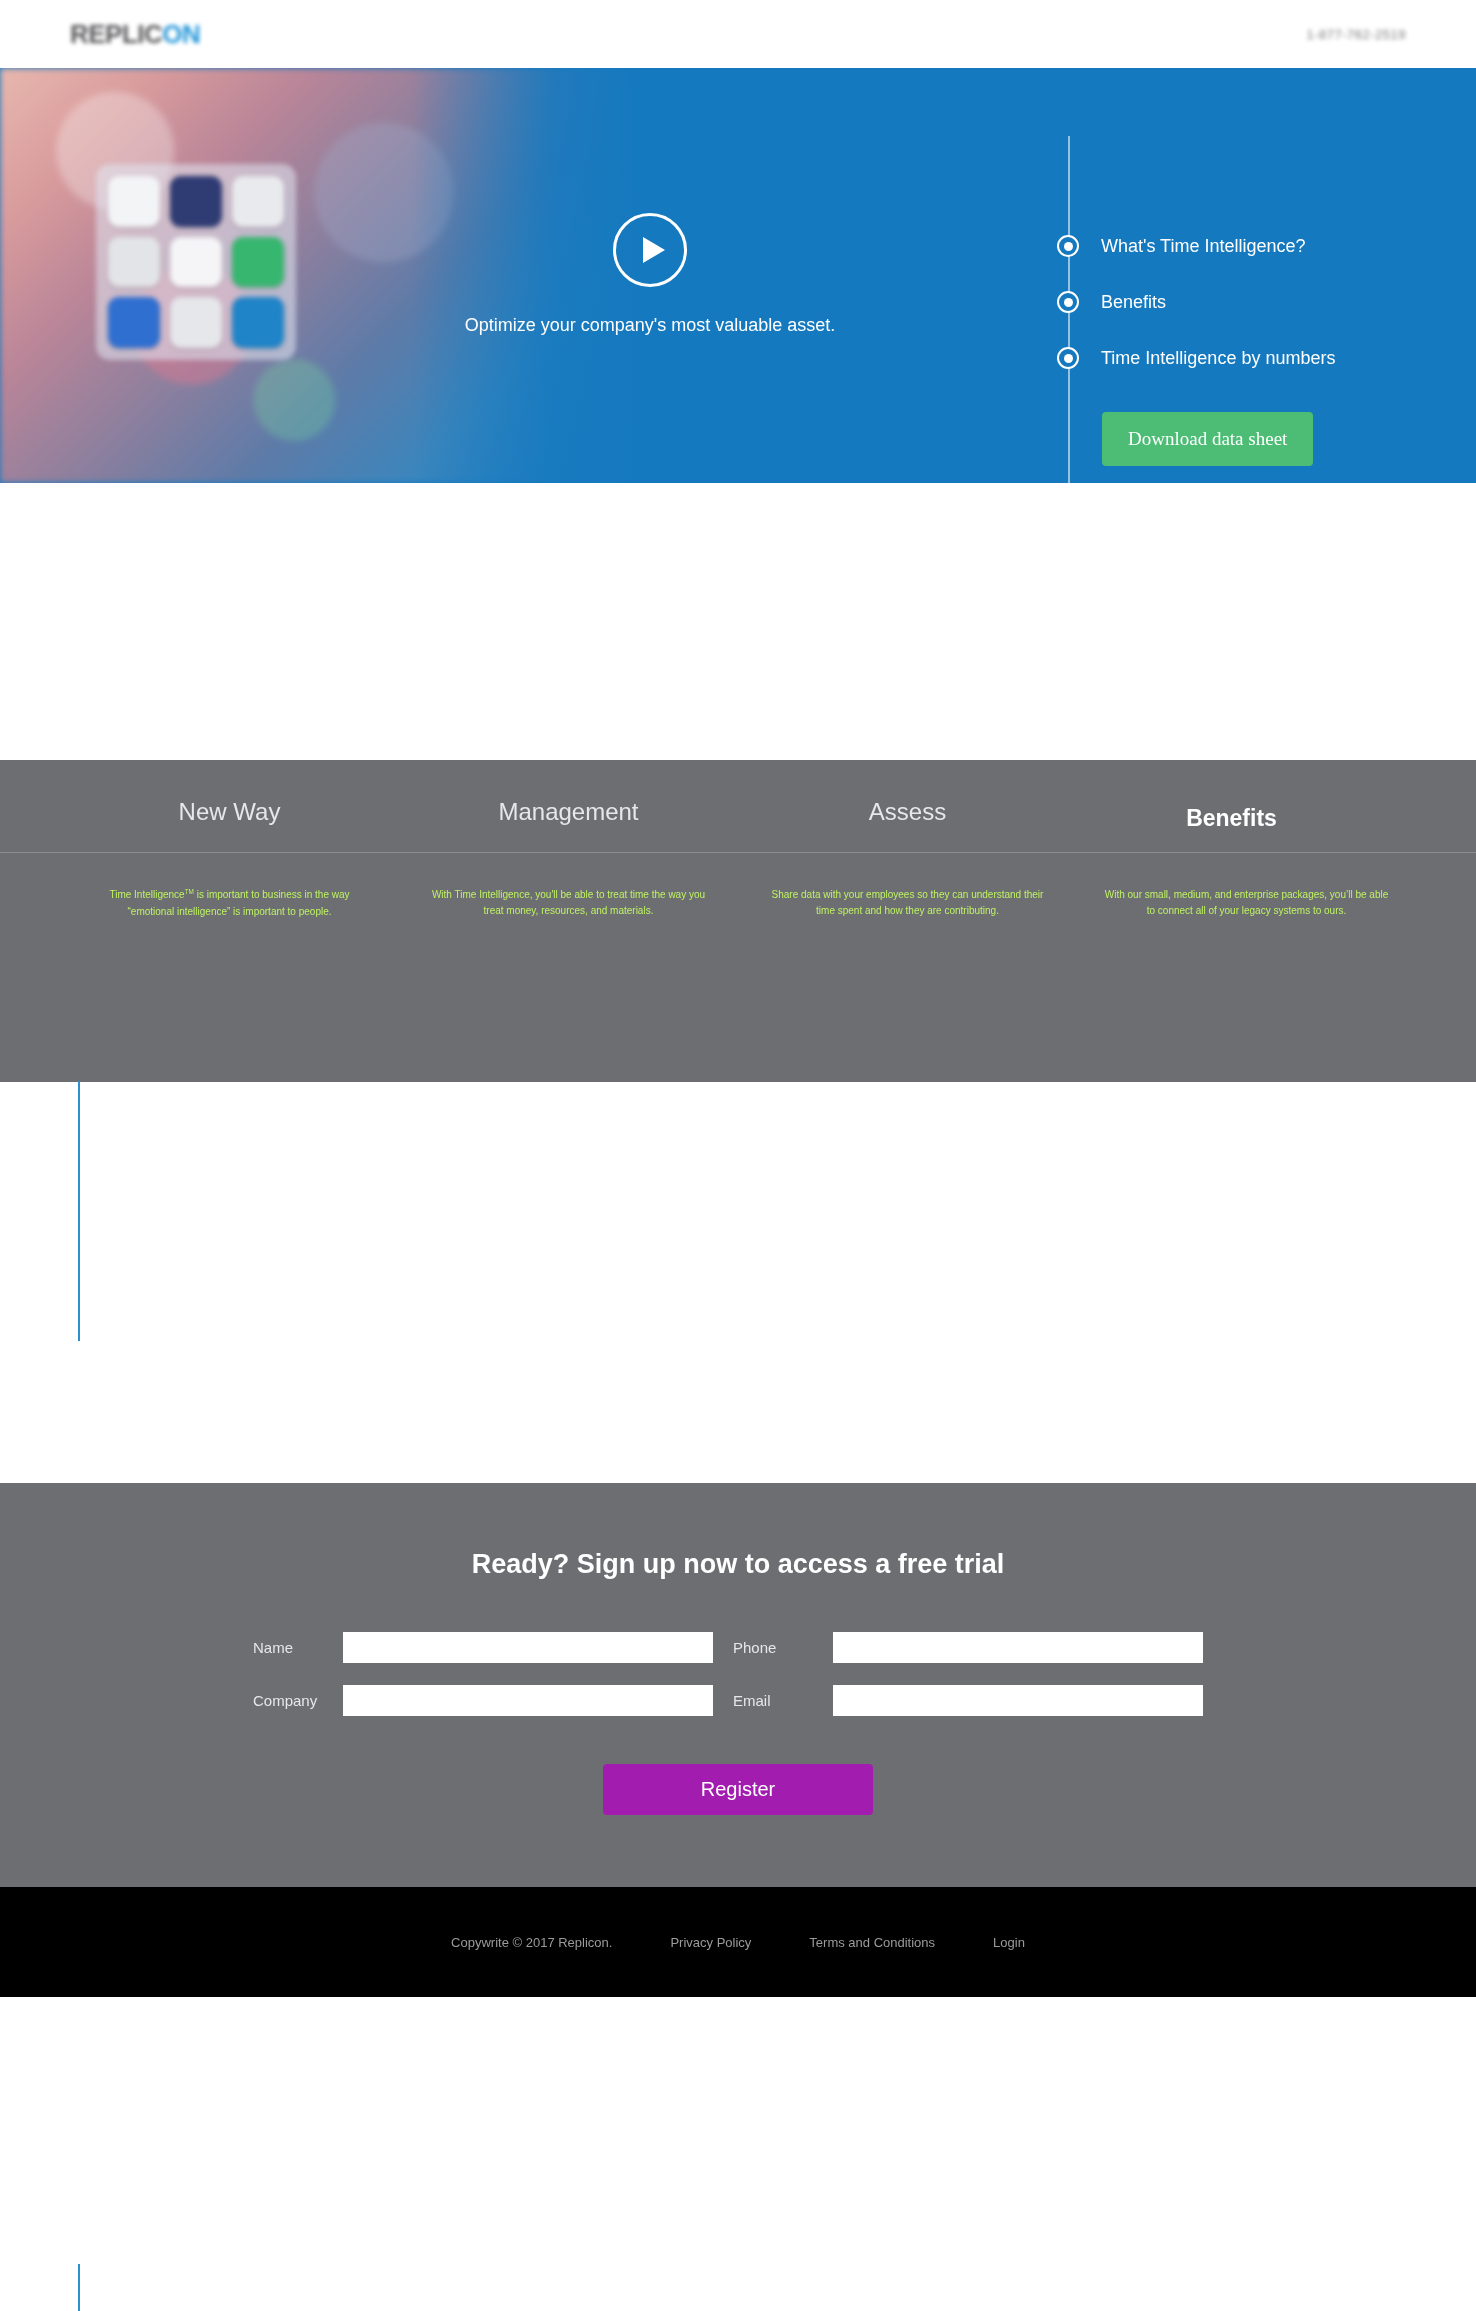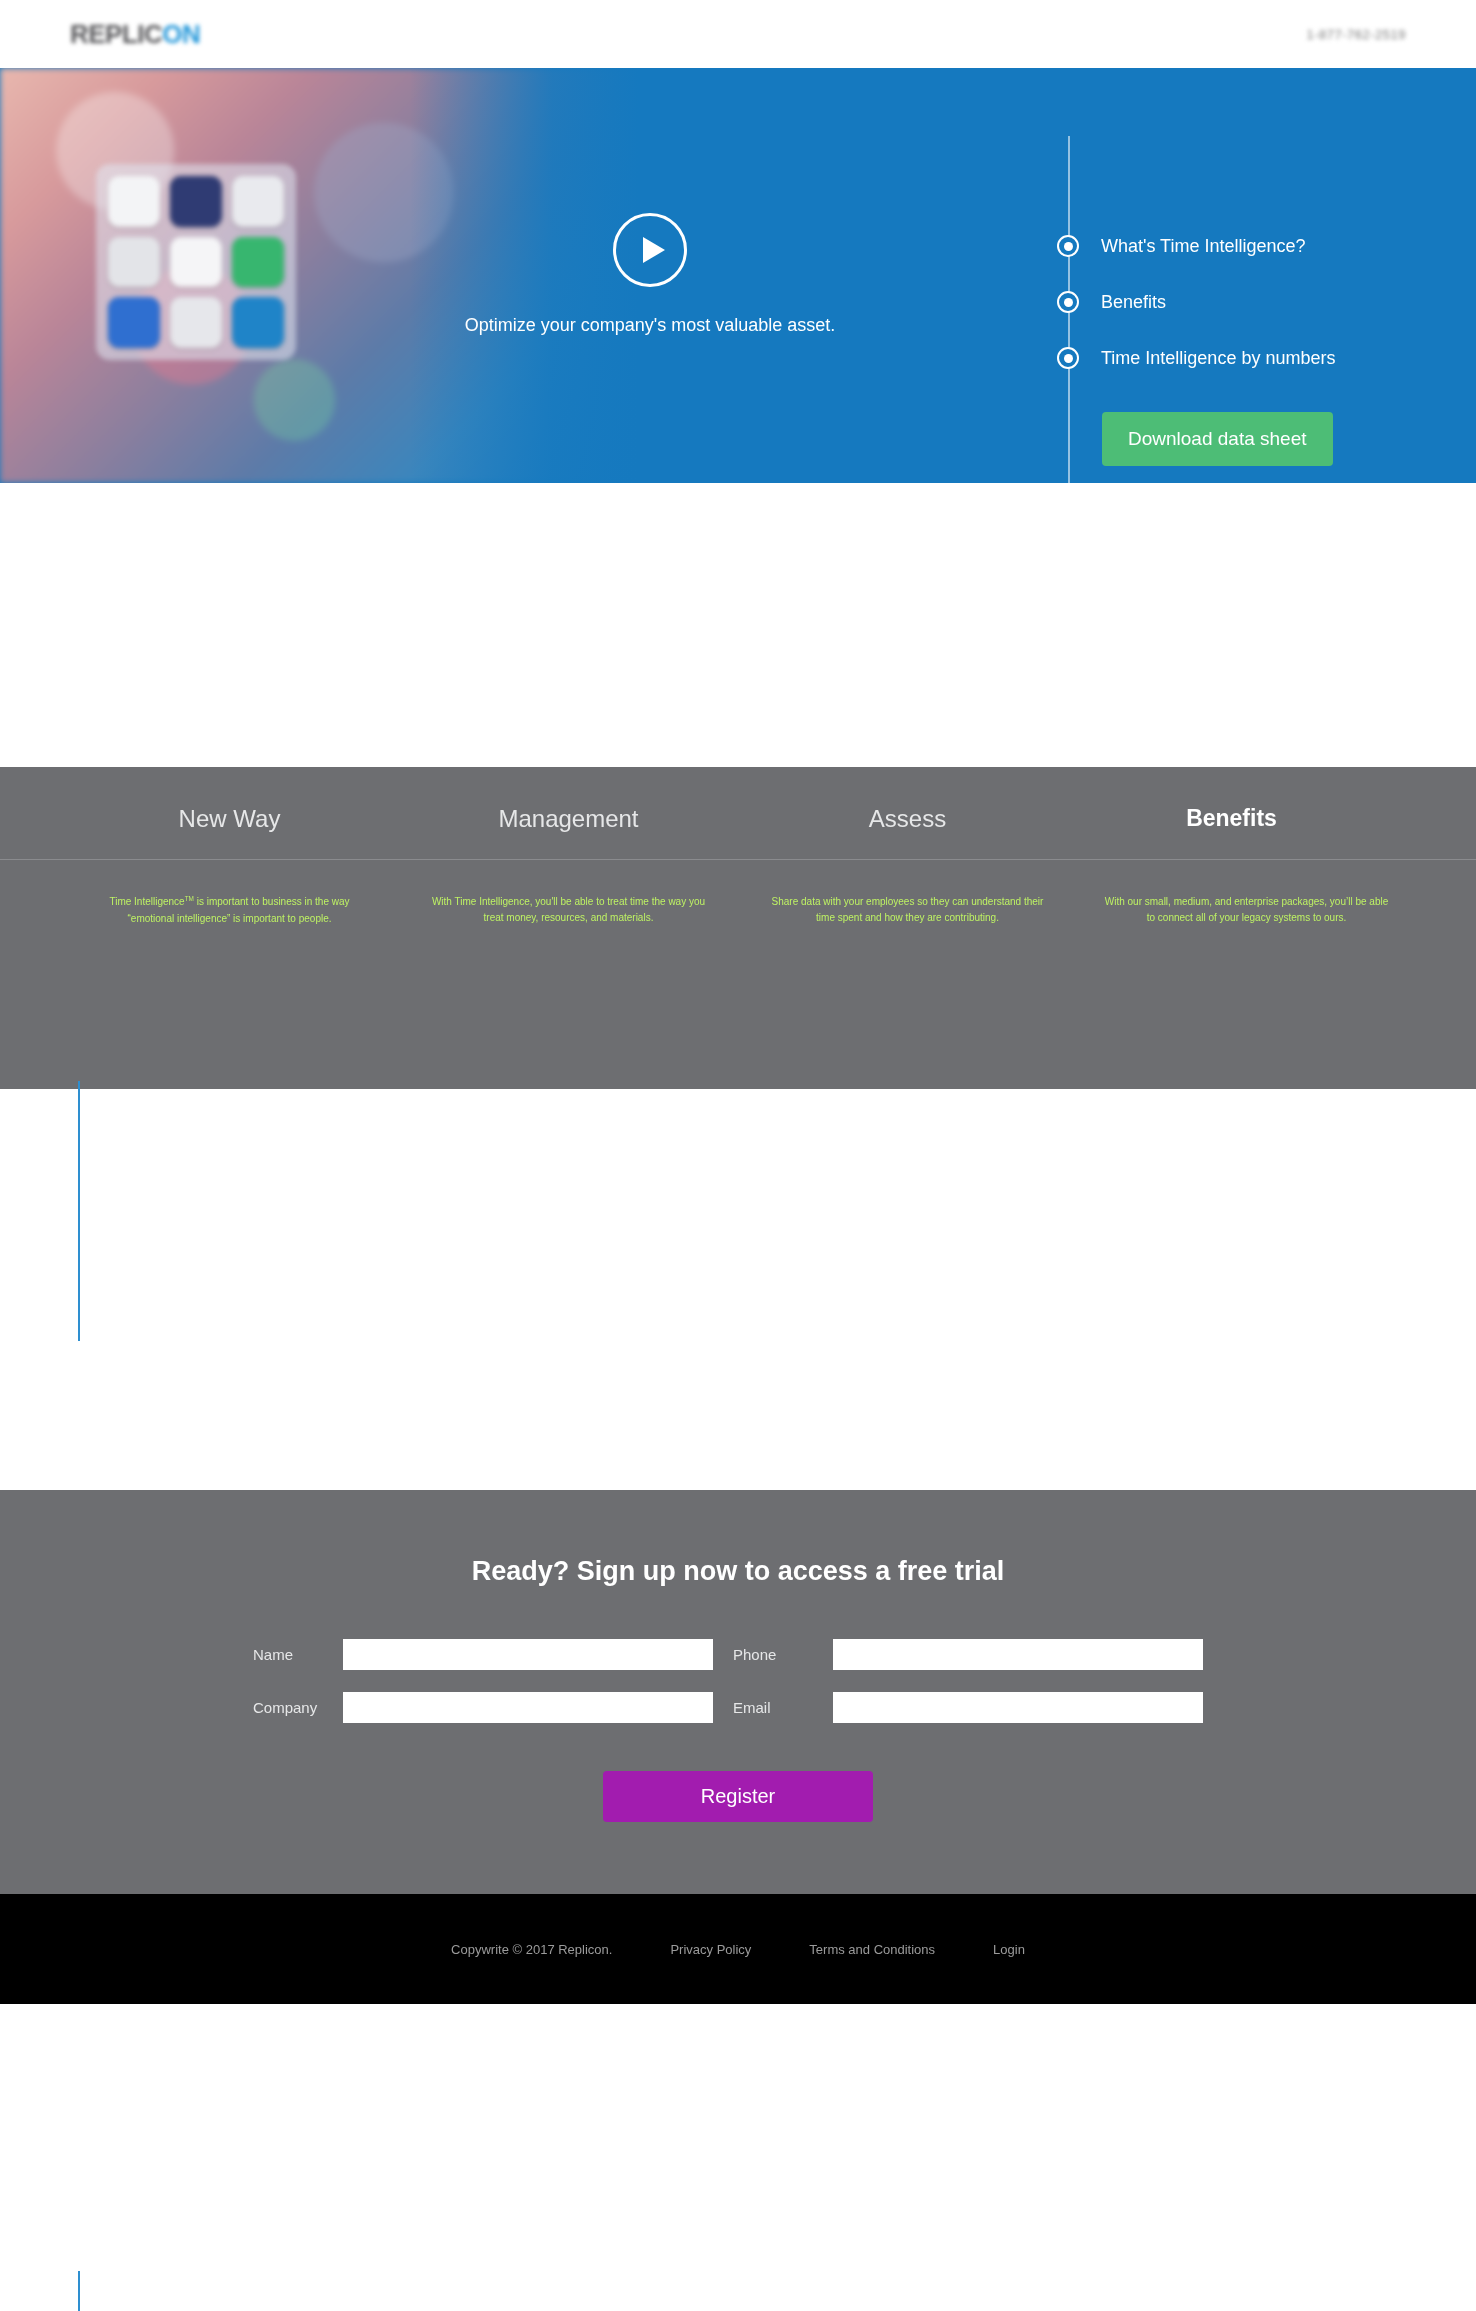--- a/index.html
+++ b/index.html
@@ -187,21 +187,21 @@
   .download-btn {
     margin-top: 26px;
     margin-left: 39px;
     background: #4dbd76;
     color: #ffffff;
     font-size: 19px;
     border: none;
     border-radius: 4px;
     padding: 16px 26px;
     cursor: pointer;
-    font-family: Liberation Sans, sans-serif;
+    font-family: Liberation Serif, serif;
     display: inline-block;
   }
 
   
   .whats-section {
     position: relative;
     background: #ffffff;
     height: 277px;
   }
   .left-rail {
@@ -255,21 +255,20 @@
     align-items: center;
     justify-content: center;
     z-index: 5;
   }
   .benefits-band {
     position: relative;
     background: #6d6e71;
     padding-top: 38px;
     padding-bottom: 34px;
     min-height: 322px;
-    margin-top: 7px;
   }
   .benefits-heads {
     display: flex;
     padding: 0 60px;
   }
   .benefits-heads > div {
     flex: 1;
     text-align: center;
     color: #e6e7e8;
     font-size: 24px;

